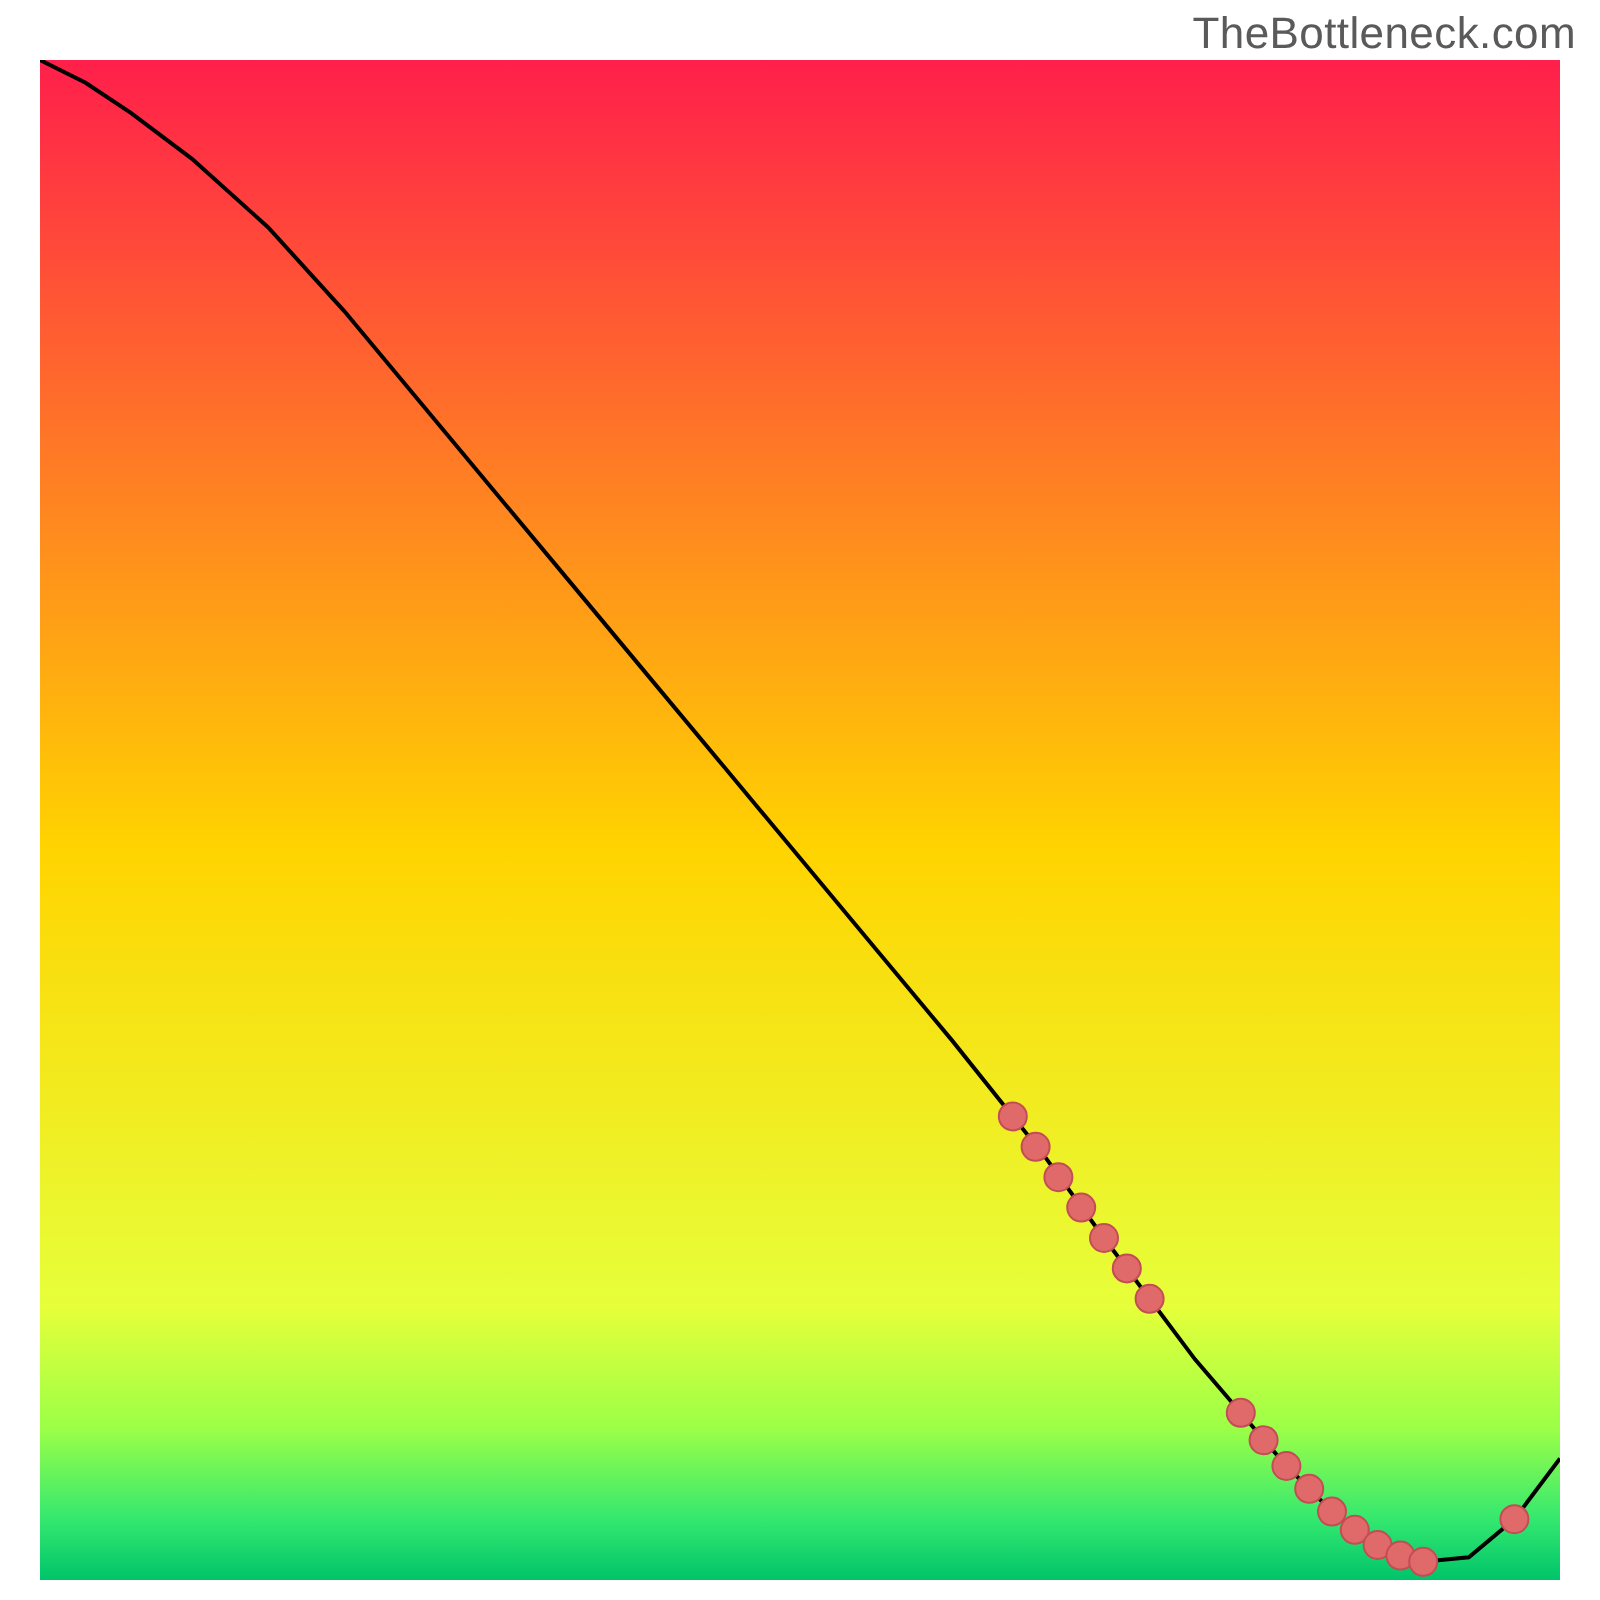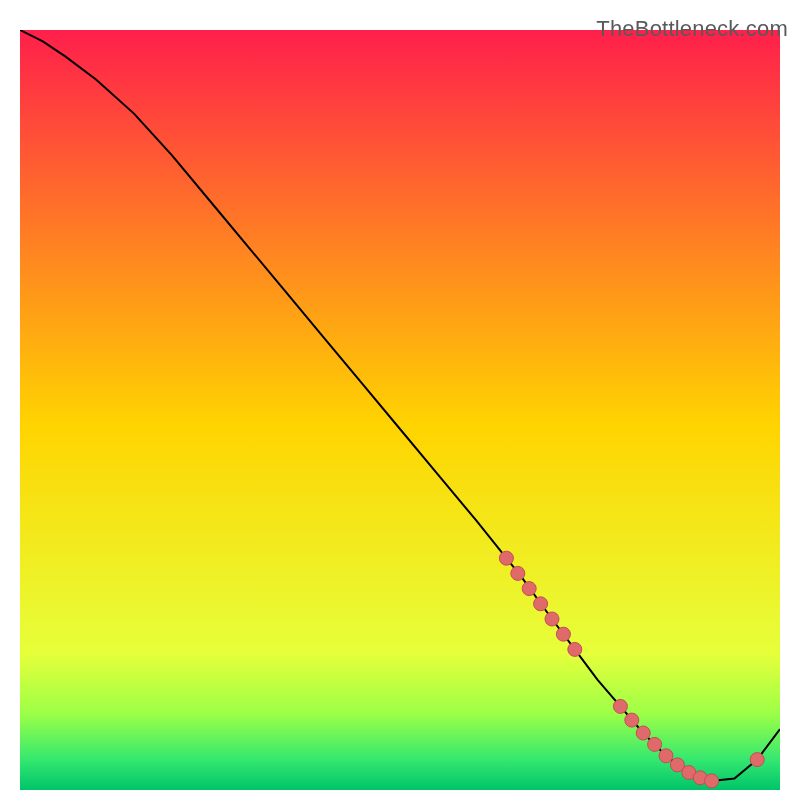--- a/index.html
+++ b/index.html
@@ -19,21 +19,20 @@
   .watermark {
     position: absolute;
     top: 4px;
     right: 12px;
     font-family: Arial, Helvetica, sans-serif;
     font-size: 22px;
     color: #5a5a5a;
     letter-spacing: 0.2px;
     z-index: 10;
     user-select: none;
-    margin-top: 12px;
   }
   .plot {
     position: absolute;
     left: 20px;
     top: 30px;
     width: 760px;
     height: 760px;
   }
   svg { display: block; }
 </style>

